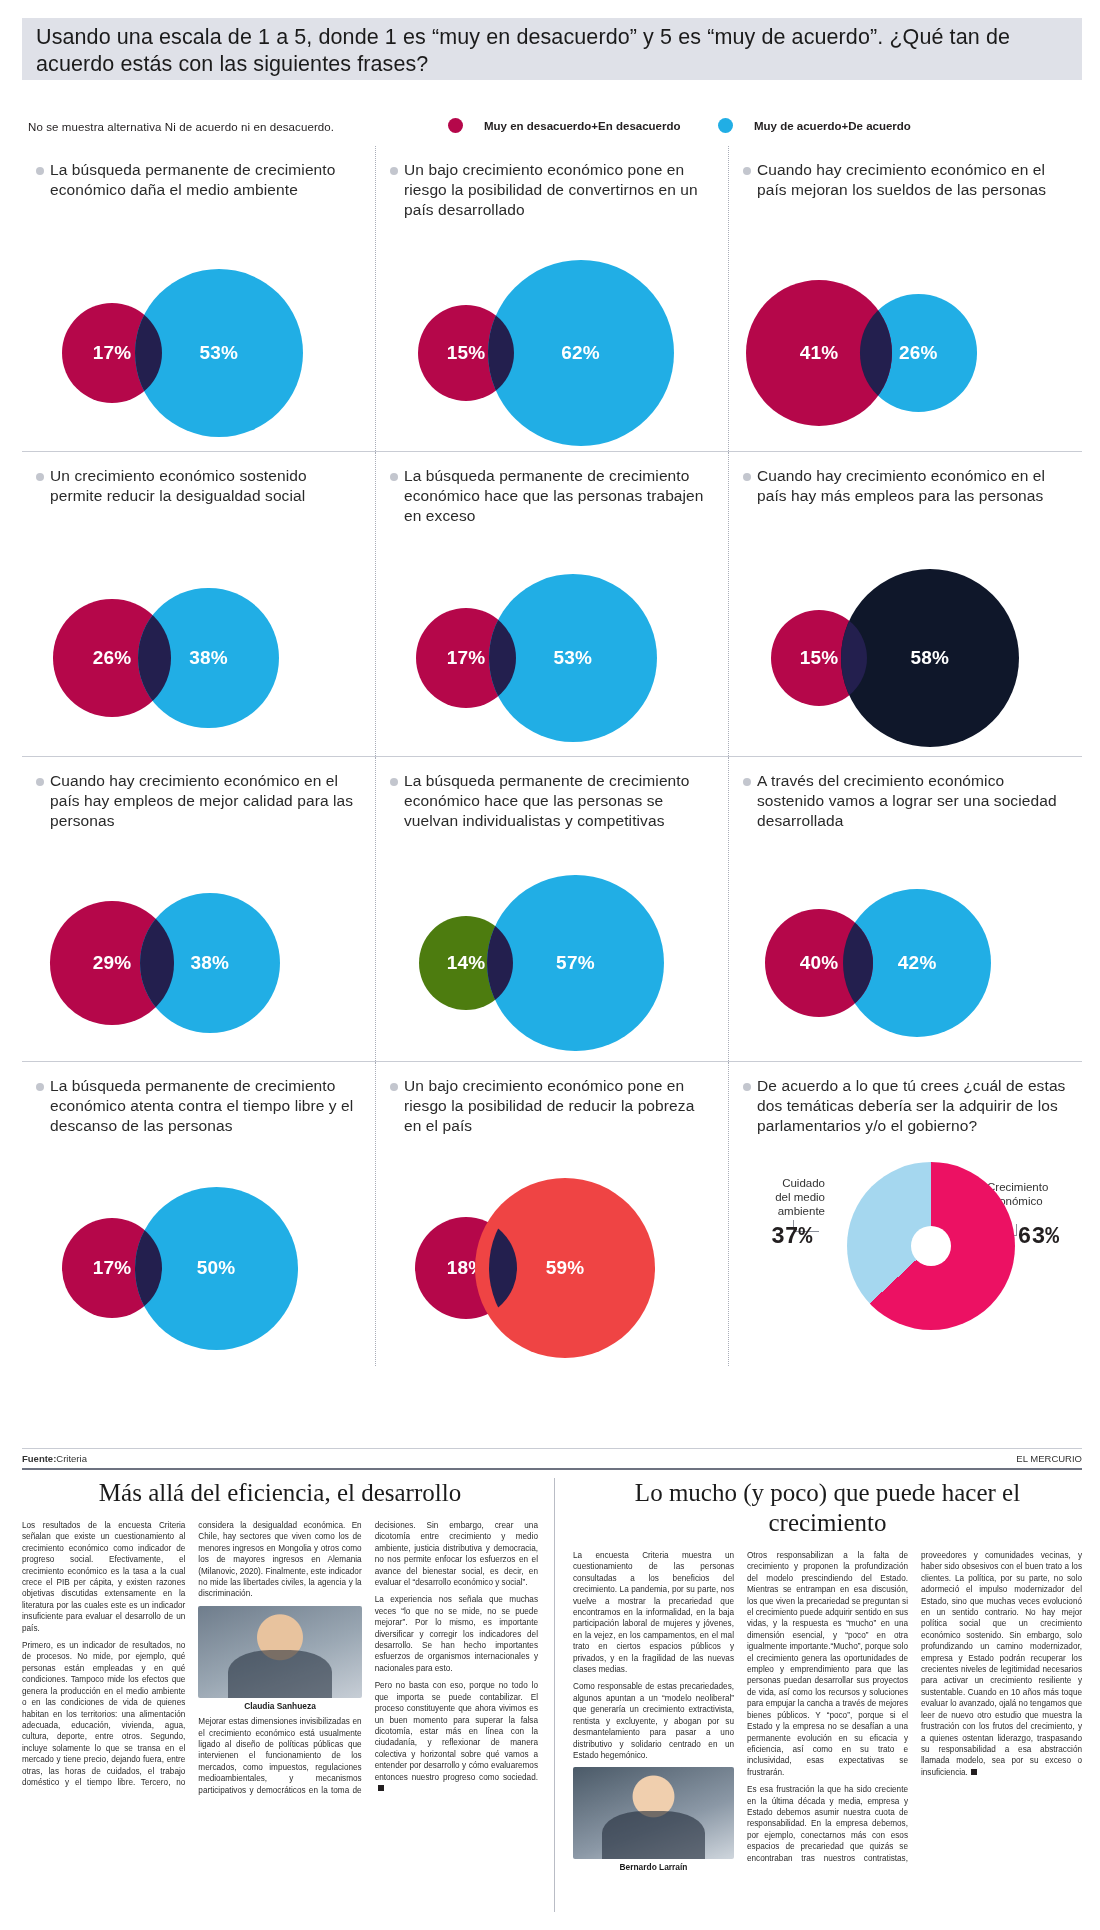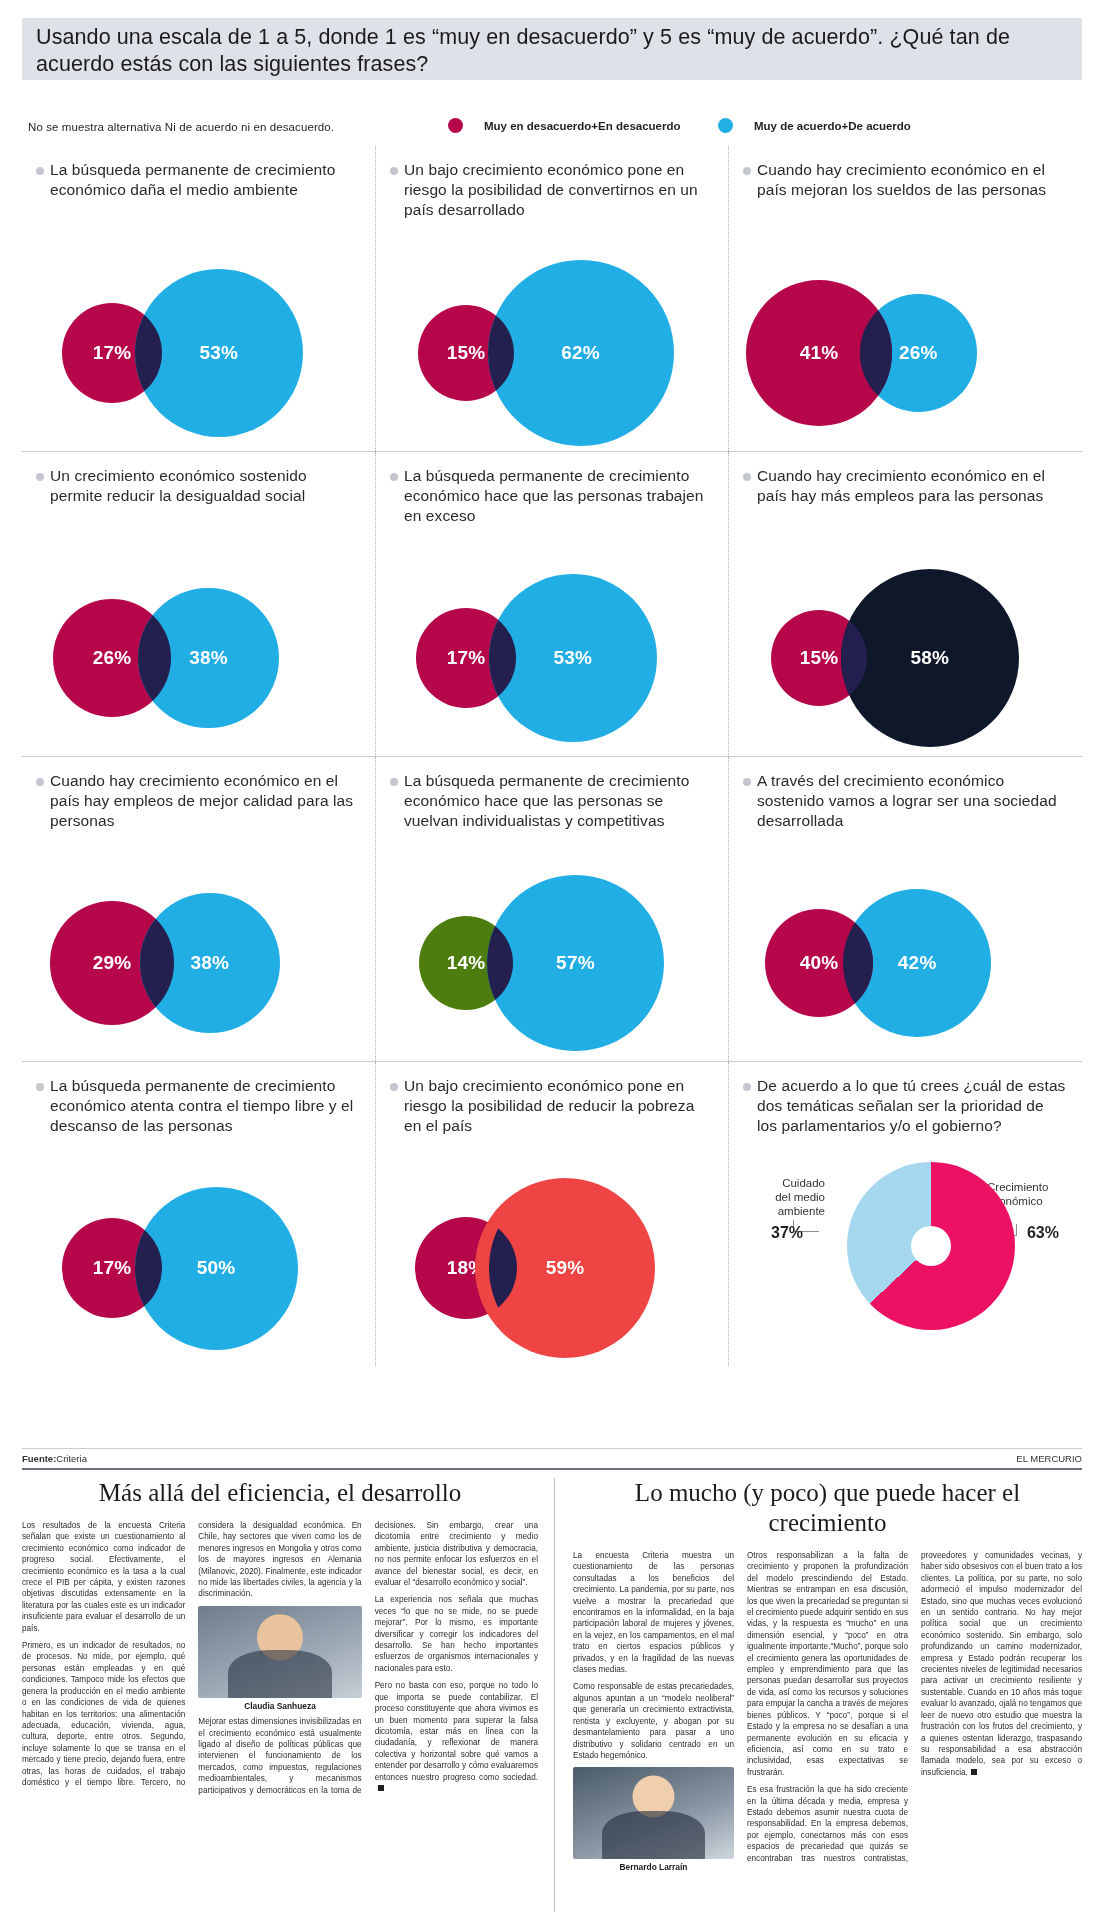--- a/index.html
+++ b/index.html
@@ -80,21 +80,21 @@
   .donut-wrap{ position:absolute; left:0; right:0; bottom:4px; height:210px; }
   .donut{
     position:absolute; left:118px; top:10px; width:168px; height:168px;
     border-radius:50%;
   }
   .donut-hole{
     position:absolute; left:50%; top:50%; transform:translate(-50%,-50%);
     width:40px; height:40px; border-radius:50%; background:#fff;
   }
   .donut-val{
-    position:absolute; font-weight:bold; font-size:16px; color:#231f20;
+    position:absolute; font-weight:bold; font-size:23px; color:#231f20;font-family:Liberation Mono, monospace;
   }
   .donut-val.left{ left:42px; top:72px; }
   .donut-val.right{ right:22px; top:72px; }
   .donut-lab{
     position:absolute; font-size:11.5px; line-height:14px; color:#333;
     text-align:right;
   }
   .donut-lab.l{ left:4px; top:24px; width:92px; }
   .donut-lab.r{ right:2px; top:28px; width:92px; text-align:left; }
   .leader{ position:absolute; border-left:1px solid #8b8f99; border-bottom:1px solid #8b8f99; }
@@ -384,21 +384,21 @@
     </div>
     <div class="lens" style="width:102.19999999999999px;height:102.19999999999999px;left:38.900000000000006px;top:66.9px;z-index:4;pointer-events:none">
       <div style="position:absolute;border-radius:50%;background:#231f4e;
                   width:180.1px;height:180.1px;left:74.09499999999998px;top:-38.95px"></div>
     </div>
   </div>
     </div>
       <div class="panel c2">
       <div class="panel-head">
         <span class="bullet"></span>
-        <span class="panel-q">De acuerdo a lo que tú crees ¿cuál de estas dos temáticas señalan ser la prioridad de los parlamentarios y/o el gobierno?</span>
+        <span class="panel-q">De acuerdo a lo que tú crees ¿cuál de estas dos temáticas debería ser la adquirir de los parlamentarios y/o el gobierno?</span>
       </div>
 
   <div class="donut-wrap">
     <div class="donut-lab l">Cuidado<br>del medio<br>ambiente</div>
     <div class="leader l"></div>
     <div class="donut-lab r">Crecimiento<br>económico</div>
     <div class="leader r"></div>
     <div class="donut" style="background:conic-gradient(#ec1163 0deg 226.8deg, #a5d7ef 226.8deg 360deg)">
       <div class="donut-hole"></div>
     </div>

